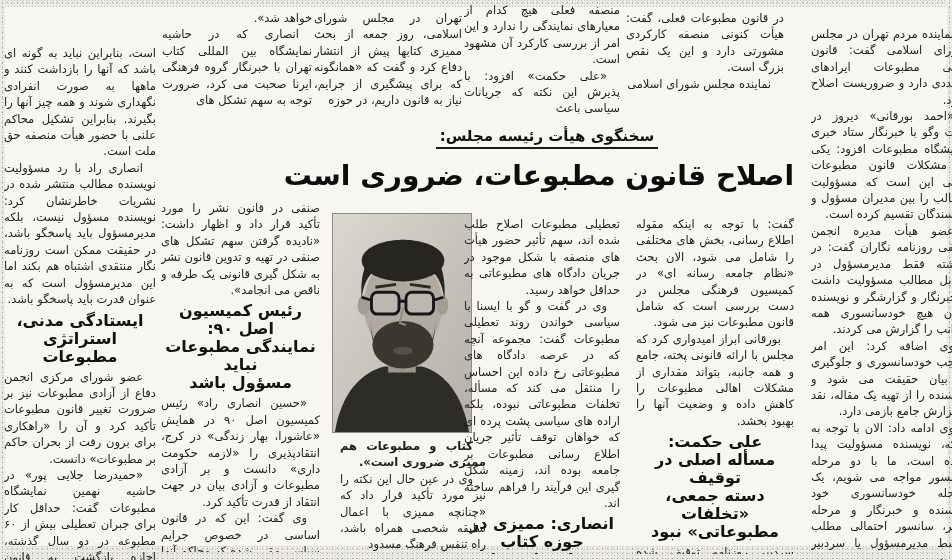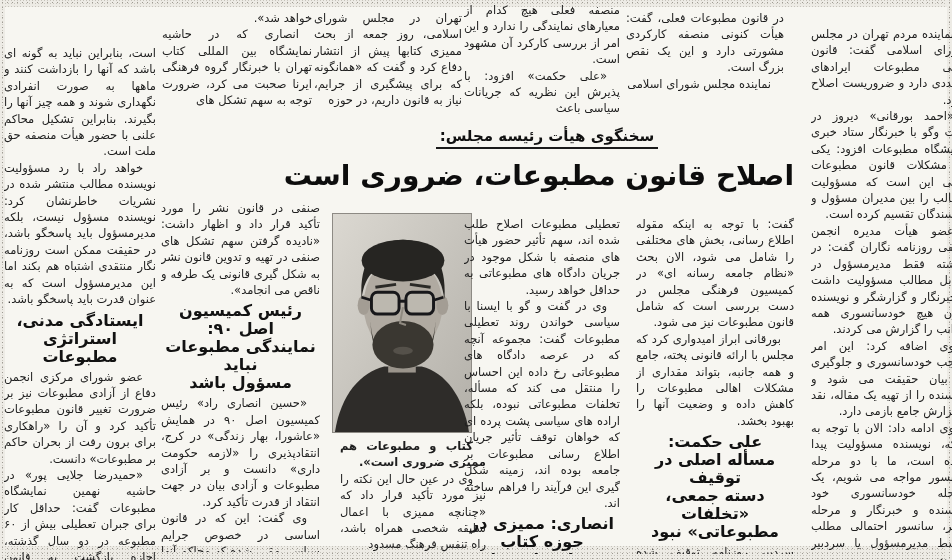--- a/index.html
+++ b/index.html
@@ -130,21 +130,21 @@
     <p>بورقانی ابراز امیدواری کرد که مجلس با ارائه قانونی پخته، جامع و همه جانبه، بتواند مقداری از مشکلات اهالی مطبوعات را کاهش داده و وضعیت آنها را بهبود بخشد.</p>
     <h3 class="subhead">علی حکمت:
 مسأله اصلی در توقیف
 دسته جمعی، «تخلفات
 مطبوعاتی» نبود</h3>
     <p class="cont">سردبیر روزنامه توقیف شده خرداد هیأت منصفه فعلی دادگاه مطبوعات را نماینده اقشار مختلف جامعه ندانست و اظهار داشت: هیأت</p>
   </section>
 
   <section class="col" id="col-r3-top">
     <p class="cont">منصفه فعلی هیچ کدام از معیارهای نمایندگی را ندارد و این امر از بررسی کارکرد آن مشهود است.</p>
-    <p>«علی حکمت» افزود: با پذیرش این نظریه که جریانات سیاسی باعث</p>
+    <p>«علی حکمت» افزود: با پذیرش این نکته که جریانات سیاسی باعث</p>
   </section>
 
   <section class="col" id="col-r3-main">
     <p class="cont">تعطیلی مطبوعات اصلاح طلب شده اند، سهم تأثیر حضور هیأت های منصفه با شکل موجود در جریان دادگاه های مطبوعاتی به حداقل خواهد رسید.</p>
     <p>وی در گفت و گو با ایسنا با سیاسی خواندن روند تعطیلی مطبوعات گفت: مجموعه آنچه که در عرصه دادگاه های مطبوعاتی رخ داده این احساس را منتقل می کند که مسأله، تخلفات مطبوعاتی نبوده، بلکه اراده های سیاسی پشت پرده ای که خواهان توقف تأثیر جریان اطلاع رسانی مطبوعات بر جامعه بوده اند، زمینه شکل گیری این فرآیند را فراهم ساخته اند.</p>
     <h3 class="subhead">انصاری: ممیزی در حوزه کتاب
 و مطبوعات برای پیشگیری
 ضروری است</h3>
 
   </section>
@@ -167,21 +167,21 @@
     <p class="cont">صنفی در قانون نشر را مورد تأکید قرار داد و اظهار داشت: «نادیده گرفتن سهم تشکل های صنفی در تهیه و تدوین قانون نشر به شکل گیری قانونی یک طرفه و ناقص می انجامد».</p>
     <h3 class="subhead">رئیس کمیسیون اصل ۹۰:
 نمایندگی مطبوعات نباید
 مسؤول باشد</h3>
     <p>«حسین انصاری راد» رئیس کمیسیون اصل ۹۰ در همایش «عاشورا، بهار زندگی» در کرج، انتقادپذیری را «لازمه حکومت داری» دانست و بر آزادی مطبوعات و آزادی بیان در جهت انتقاد از قدرت تأکید کرد.</p>
     <p>وی گفت: این که در قانون اساسی در خصوص جرایم سیاسی مقرر شده که محاکم آنها علنی و با حضور هیأت منصفه باشد، به این جهت است که سر و کارشان با قدرت</p>
   </section>
 
   <section class="col" id="col-l1">
     <p class="cont">است، بنابراین نباید به گونه ای باشد که آنها را بازداشت کنند و ماهها به صورت انفرادی نگهداری شوند و همه چیز آنها را بگیرند. بنابراین تشکیل محاکم علنی با حضور هیأت منصفه حق ملت است.</p>
-    <p>خواهد راد با رد مسؤولیت نویسنده مطالب منتشر شده در نشریات خاطرنشان کرد: نویسنده مسؤول نیست، بلکه مدیرمسؤول باید پاسخگو باشد، در حقیقت ممکن است روزنامه نگار منتقدی اشتباه هم بکند اما این مدیرمسؤول است که به عنوان قدرت باید پاسخگو باشد.</p>
+    <p>انصاری راد با رد مسؤولیت نویسنده مطالب منتشر شده در نشریات خاطرنشان کرد: نویسنده مسؤول نیست، بلکه مدیرمسؤول باید پاسخگو باشد، در حقیقت ممکن است روزنامه نگار منتقدی اشتباه هم بکند اما این مدیرمسؤول است که به عنوان قدرت باید پاسخگو باشد.</p>
     <h3 class="subhead">ایستادگی مدنی، استراتژی
 مطبوعات</h3>
     <p>عضو شورای مرکزی انجمن دفاع از آزادی مطبوعات نیز بر ضرورت تغییر قانون مطبوعات تأکید کرد و آن را «راهکاری برای برون رفت از بحران حاکم بر مطبوعات» دانست.</p>
     <p>«حمیدرضا جلایی پور» در حاشیه نهمین نمایشگاه مطبوعات گفت: حداقل کار برای جبران تعطیلی بیش از ۶۰ مطبوعه در دو سال گذشته، اجازه بازگشت به قانون مطبوعات سال ۶۴ است که در شرایط جنگ به تصویب رسیده است.</p>
 
   </section>
 
 </div>
 
 </body></html>

